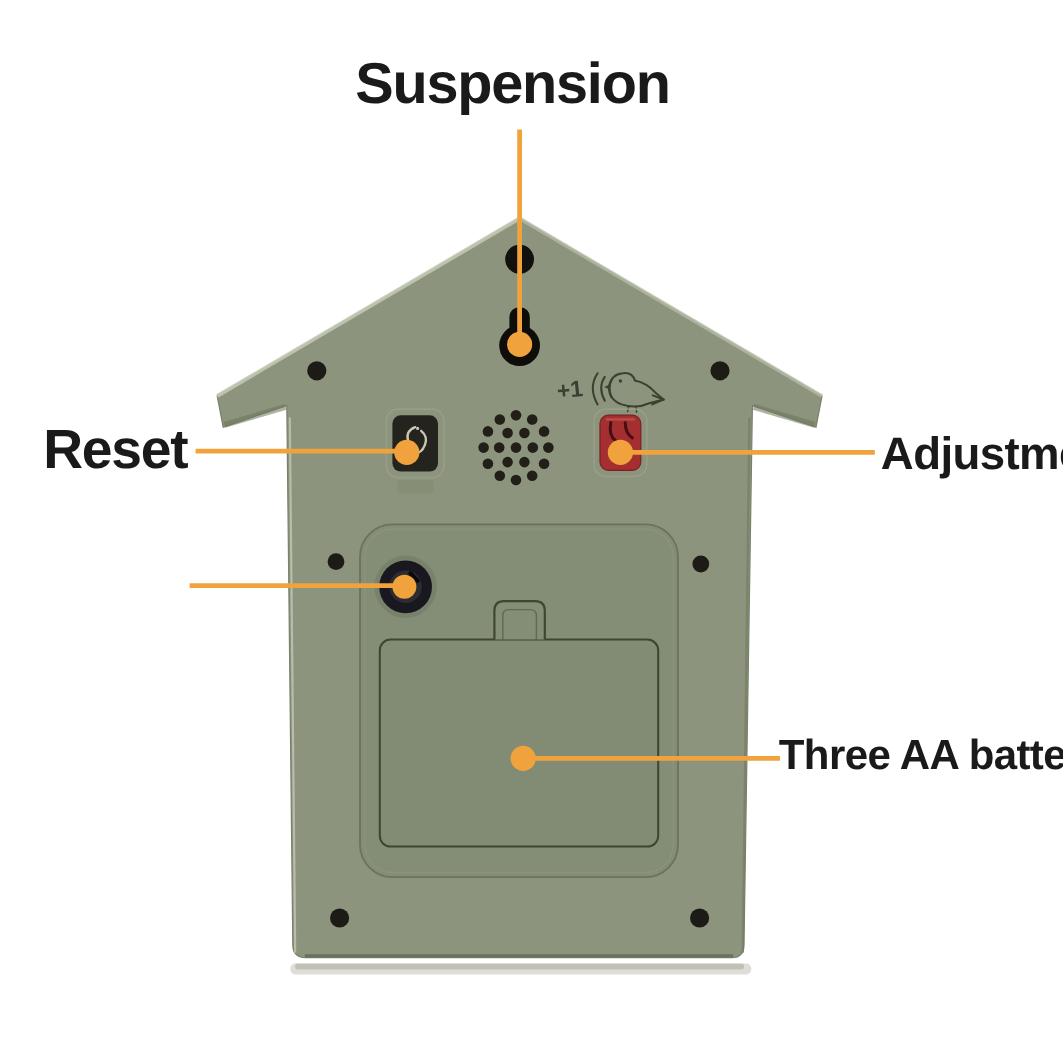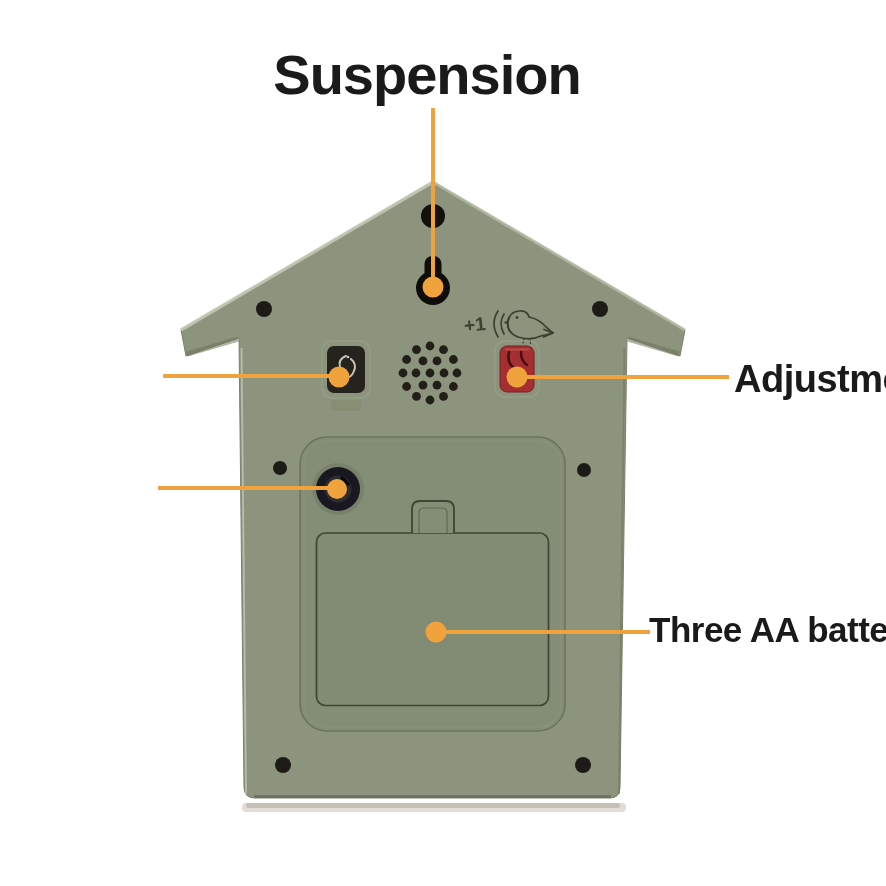--- a/index.html
+++ b/index.html
@@ -12,21 +12,21 @@
   }
   #figure-svg{position:absolute;left:0;top:0;}
   .label{
     position:absolute;
     color:#1a1a1a;
     font-weight:600;
     letter-spacing:-1px;
     line-height:1.05;
     white-space:nowrap;
   }
-  .label-suspension{left:427px;top:46px;font-size:56px;transform:translateX(-50%);}
+  .label-suspension{left:427px;top:46px;font-size:48px;transform:translateX(-50%);}
   .label-reset{left:36px;top:350px;font-size:46px;}
   .label-adjustment{left:734px;top:360px;font-size:38px;letter-spacing:-0.5px;}
   .label-volume{left:4px;top:460px;font-size:46px;width:230px;line-height:54px;white-space:normal;}
   .label-batteries{left:649px;top:612px;font-size:35px;letter-spacing:-0.5px;}
 </style>
 </head>
 <body>
 
 <div id="stage">
 
@@ -145,16 +145,17 @@
     <g>
       <circle cx="433" cy="287" r="10.5" fill="#F0A23C"></circle>
       <circle cx="339" cy="377" r="10.5" fill="#F0A23C"></circle>
       <circle cx="517" cy="377" r="10.5" fill="#F0A23C"></circle>
       <circle cx="337" cy="489" r="10" fill="#F0A23C"></circle>
       <circle cx="436" cy="632" r="10.5" fill="#F0A23C"></circle>
     </g>
   </svg>
 
   <div class="label label-suspension">Suspension</div>
+  <div class="label label-reset">Reset</div>
   <div class="label label-adjustment">Adjustment</div>
   <div class="label label-batteries">Three AA batteries</div>
 
 </div>
 
 </body></html>

